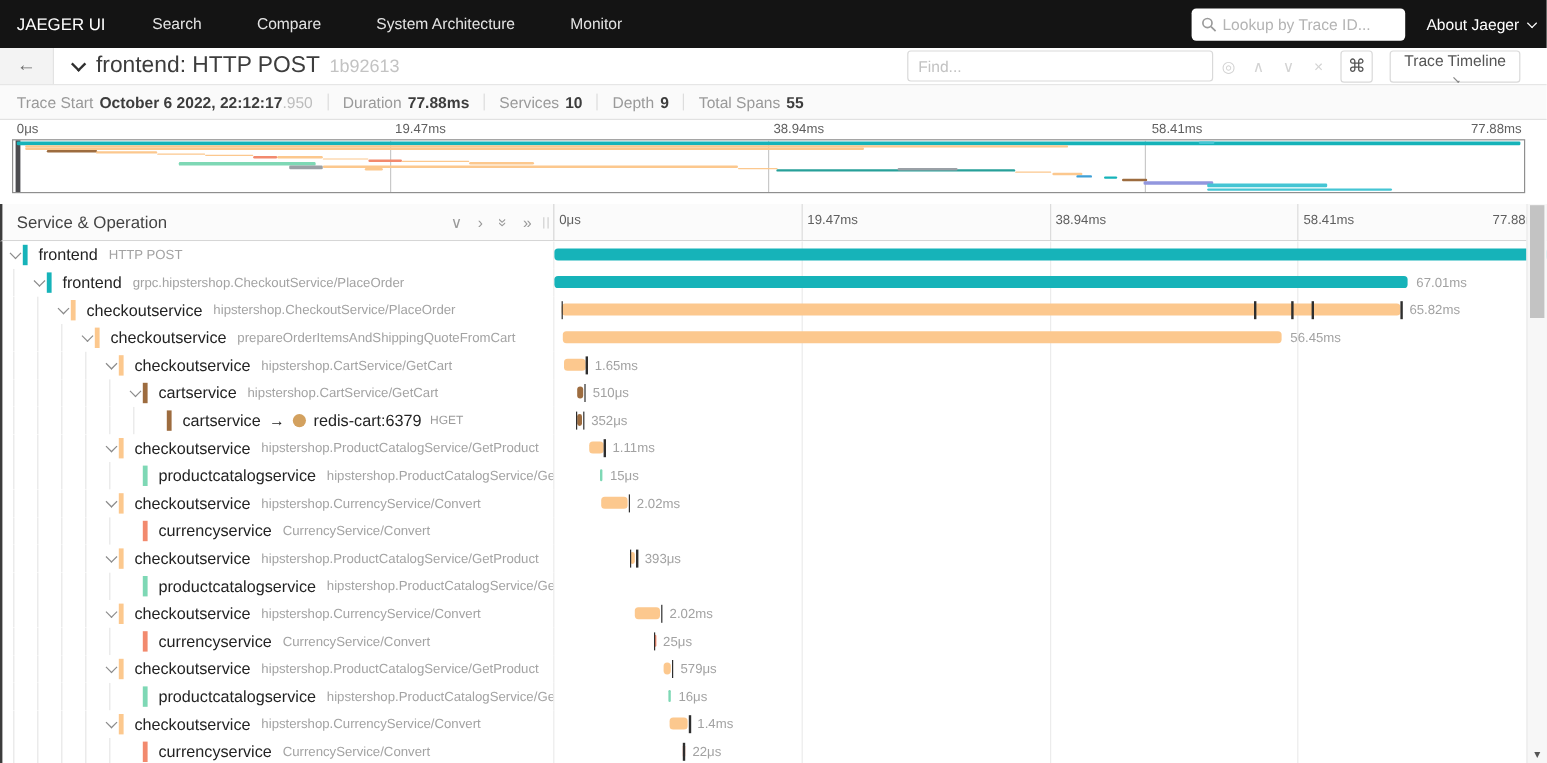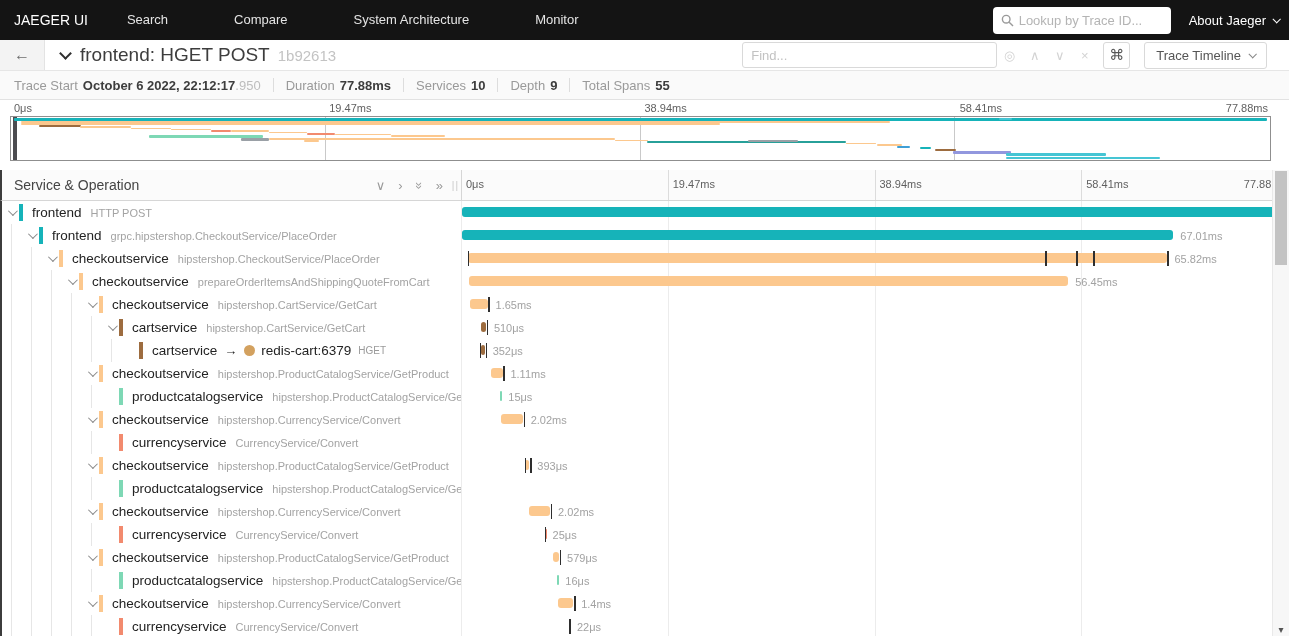--- a/index.html
+++ b/index.html
@@ -2,21 +2,21 @@
 <html><head>
 <meta charset="utf-8">
 <style>
   * { box-sizing: border-box; margin: 0; padding: 0; }
   html,body { width:1289px; height:636px; overflow:hidden; background:#fff;
     font-family:"Liberation Sans", sans-serif; }
 
   
   .nav { height:40px; background:#141414; display:flex; align-items:center; color:#fff; }
   .brand { font-size:14px; color:#fff; padding:0 16px 0 14px; white-space:nowrap; cursor:pointer; }
-  .nav-items { display:flex; height:40px;gap:20px; }
+  .nav-items { display:flex; height:40px; }
   .nav-item { font-size:13px; color:#e4e4e4; line-height:40px; padding:0 23px; cursor:pointer; white-space:nowrap; }
   .nav-right { margin-left:auto; display:flex; align-items:center; gap:18px; padding-right:10px; }
   .lookup-wrap { position:relative; }
   .lookup-wrap svg { position:absolute; left:8px; top:7px; }
   .lookup-input { width:178px; height:27px; border:none; border-radius:4px; padding:0 8px 0 26px;
     font-size:13px; color:#444; font-family:inherit; }
   .lookup-input::placeholder { color:#b4b4b4; }
   .about { font-size:13px; color:#fff; display:flex; align-items:center; gap:7px; cursor:pointer; }
   .chev { display:inline-block; width:6px; height:6px; border-right:1.5px solid currentColor;
     border-bottom:1.5px solid currentColor; transform:rotate(45deg) translateY(-1px); }
@@ -31,21 +31,21 @@
   .t-id { font-size:15px; color:#c3c3c3; margin-left:8px; }
   .find-group { position:absolute; right:22px; top:0; height:100%; display:flex; align-items:center; }
   .find-input { width:255px; height:26px; border:1px solid #d9d9d9; border-radius:3px; padding:0 8px;
     font-size:13px; color:#444; font-family:inherit; }
   .find-input::placeholder { color:#c2c2c2; }
   .find-ico { width:25px; text-align:center; color:#d3d3d3; font-size:13px; cursor:pointer; }
   .kbd-btn { height:27px; width:27px; margin-left:6px; border:1px solid #d9d9d9; border-radius:3px;
     background:#fff; color:#555; font-size:15px; cursor:pointer;
     font-family:"DejaVu Sans","Liberation Sans",sans-serif; }
   .view-btn { height:27px; margin-left:14px; border:1px solid #d9d9d9; border-radius:3px; background:#fff;
-    color:#555; font-size:13px; padding:0 11px; display:flex; align-items:center; gap:8px; cursor:pointer; }
+    color:#555; font-size:13px; padding:0 11px; display:flex; align-items:center; gap:8px; cursor:pointer;flex-direction:column; }
   .view-btn .chev { color:#888; }
 
   
   .summary { height:29px; background:#fafafa; border-bottom:1px solid #e2e2e2; display:flex;
     align-items:center; padding-left:14px; font-size:13px; color:#9a9a9a; }
   .summary b { color:#3d3d3d; margin-left:5px; font-weight:700; }
   .summary .frac { color:#bdbdbd; font-weight:400; }
   .sep { width:1px; height:14px; background:#ddd; margin:0 12px; }
 
   
@@ -118,21 +118,21 @@
     <div class="about">
       <span>About Jaeger</span>
       <span class="chev"></span>
     </div>
   </div>
 </nav>
 
 <div class="t-header">
   <button class="back-btn">←</button>
   <span class="title-caret"></span>
-  <span class="t-title">frontend: HGET POST</span>
+  <span class="t-title">frontend: HTTP POST</span>
   <span class="t-id">1b92613</span>
   <div class="find-group">
     <input class="find-input" placeholder="Find..." style="">
     <span class="find-ico">◎</span>
     <span class="find-ico">∧</span>
     <span class="find-ico">∨</span>
     <span class="find-ico">×</span>
     <button class="kbd-btn">⌘</button>
     <button class="view-btn">
       <span>Trace Timeline</span>

